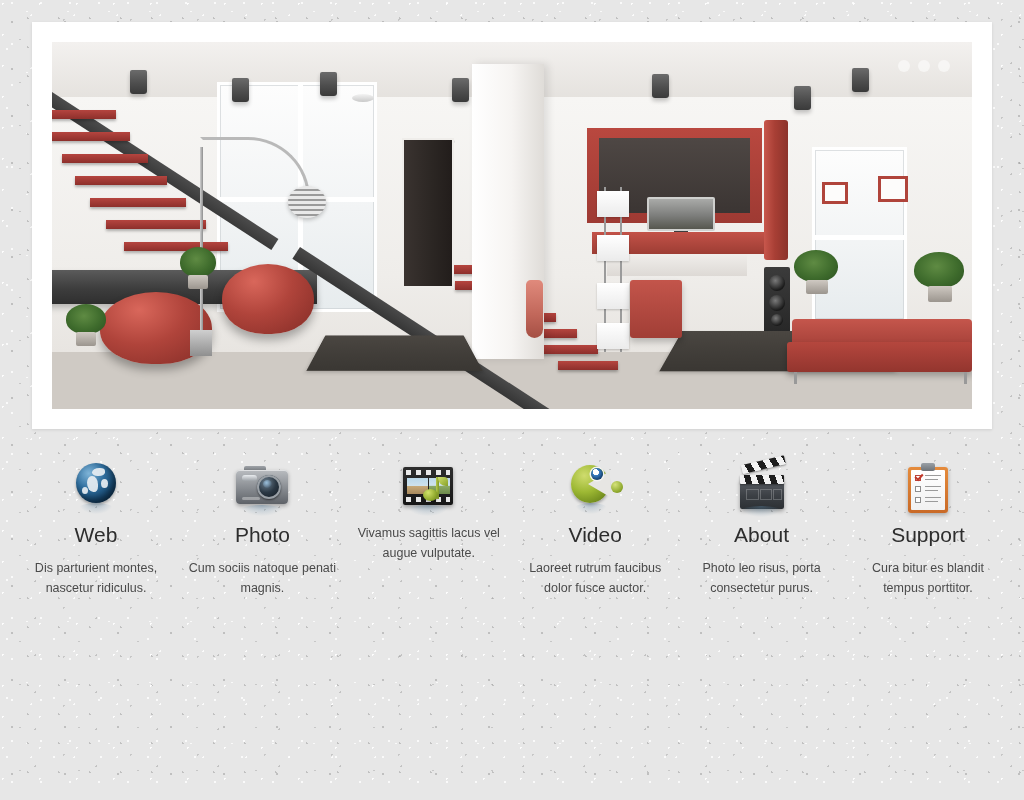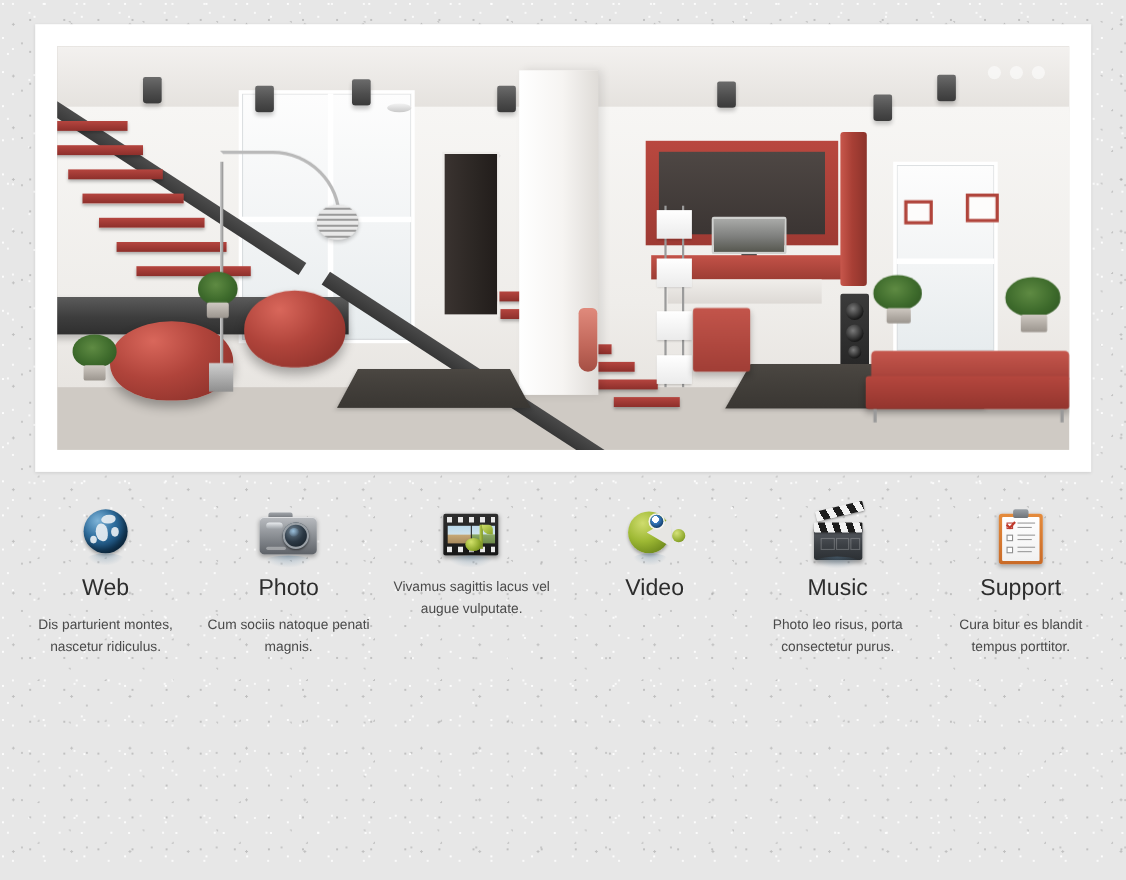--- a/index.html
+++ b/index.html
@@ -740,38 +740,39 @@
         <div class="icon-art">
           <div class="ico-pac">
             <span class="mouth"></span>
             <span class="eye"></span>
           </div>
           <div class="ico-pellet"></div>
           <div class="ico-reflect" style="left:8px;top:42px;width:32px;"></div>
         </div>
       </div>
       <div class="feature-title">Video</div>
+      <div class="feature-desc">Laoreet rutrum faucibus dolor fusce auctor.</div>
     </div>
 
     <div class="feature">
       <div class="feature-icon">
         <div class="icon-art">
           <div class="ico-clap">
             <div class="board">
               <i style="left:6px;  top:10px; width:13px; height:11px;"></i>
               <i style="left:20px; top:10px; width:12px; height:11px;"></i>
               <i style="left:33px; top:10px; width:9px;  height:11px;"></i>
             </div>
             <div class="stick-low"></div>
             <div class="stick-up"></div>
           </div>
           <div class="ico-reflect" style="left:6px;top:45px;width:42px;"></div>
         </div>
       </div>
-      <div class="feature-title">Music</div>
+      <div class="feature-title">About</div>
       <div class="feature-desc">Photo leo risus, porta consectetur purus.</div>
     </div>
 
     <div class="feature">
       <div class="feature-icon">
         <div class="icon-art">
           <div class="ico-clip">
             <div class="board">
               <div class="paper">
                 <span class="box checked" style="left:4px;  top:5px;"></span>

